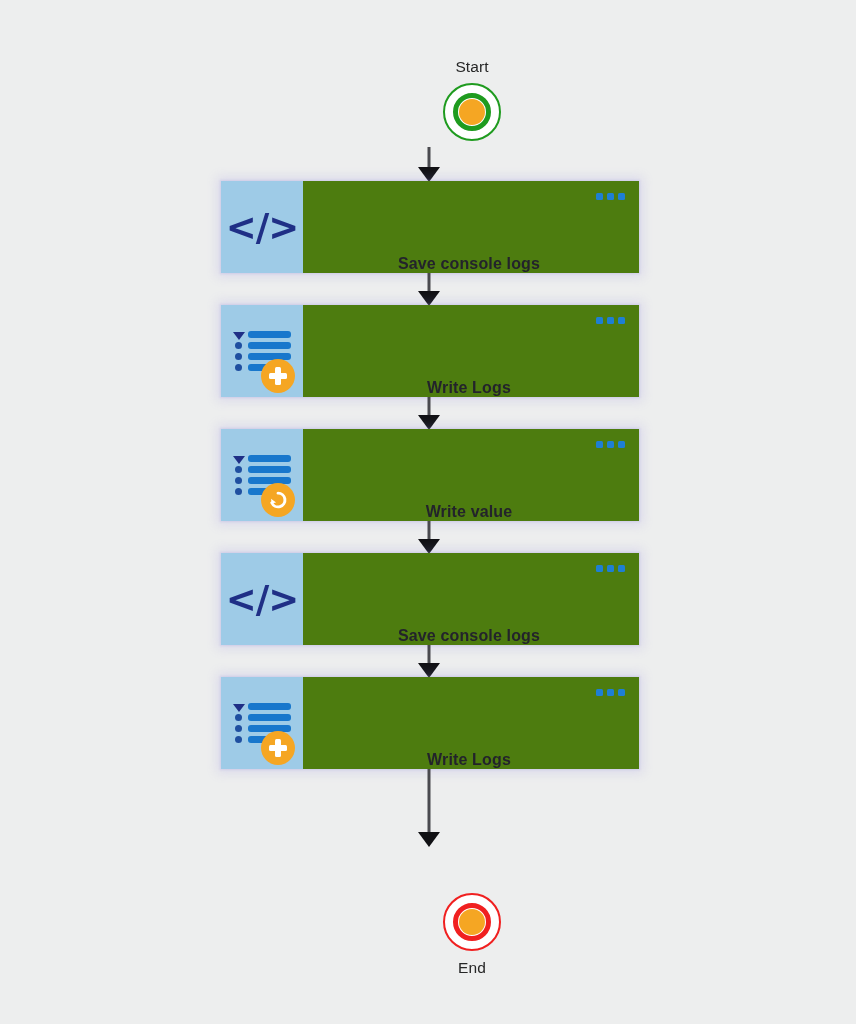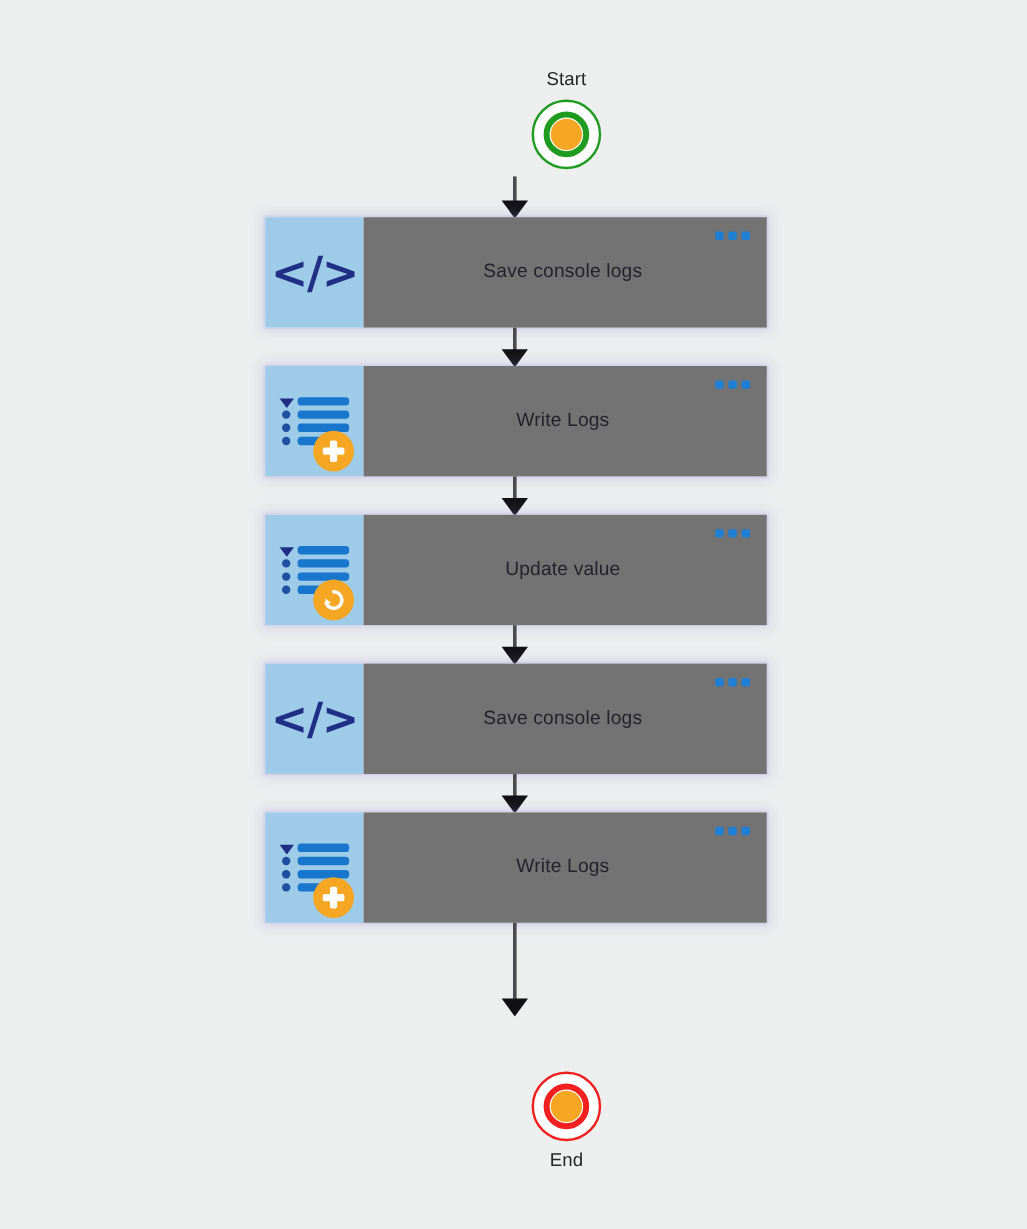--- a/index.html
+++ b/index.html
@@ -109,23 +109,24 @@
     display: flex;
     align-items: center;
     justify-content: center;
     overflow: hidden;
   }
 
   .node-body {
     flex: 1;
     position: relative;
     display: flex;
-    align-items: center;
-    justify-content: center;
-    background: #737373;
+    align-items: flex-end;
+    justify-content: center;
+    background: #4d7c0f;
+    font-weight: bold;
   }
 
   .node-title {
     font-size: 16px;
     color: #23232b;
     letter-spacing: 0.15px;
     
     padding-right: 4px;
   }
 
@@ -305,21 +306,21 @@
         <span class="dot d3"></span>
       </div>
       <div class="icon-badge badge-refresh">
         <svg width="22" height="22" viewBox="0 0 24 24" aria-hidden="true">
           <path d="M12 4.5A7.5 7.5 0 1 1 5.2 15" fill="none" stroke="#ffffff" stroke-width="3.2" stroke-linecap="round"></path>
           <path d="M4.4 10.6 L5.0 15.8 L9.9 14.6 Z" fill="#ffffff"></path>
         </svg>
       </div>
     </div>
     <div class="node-body">
-      <span class="node-title">Update value</span>
+      <span class="node-title">Write value</span>
       <div class="node-menu">
         <i></i>
         <i></i>
         <i></i>
       </div>
     </div>
   </div>
 
   <div class="connector" style="top:521px; height:26px;"></div>
   <div class="arrowhead" style="top:539px;"></div>

